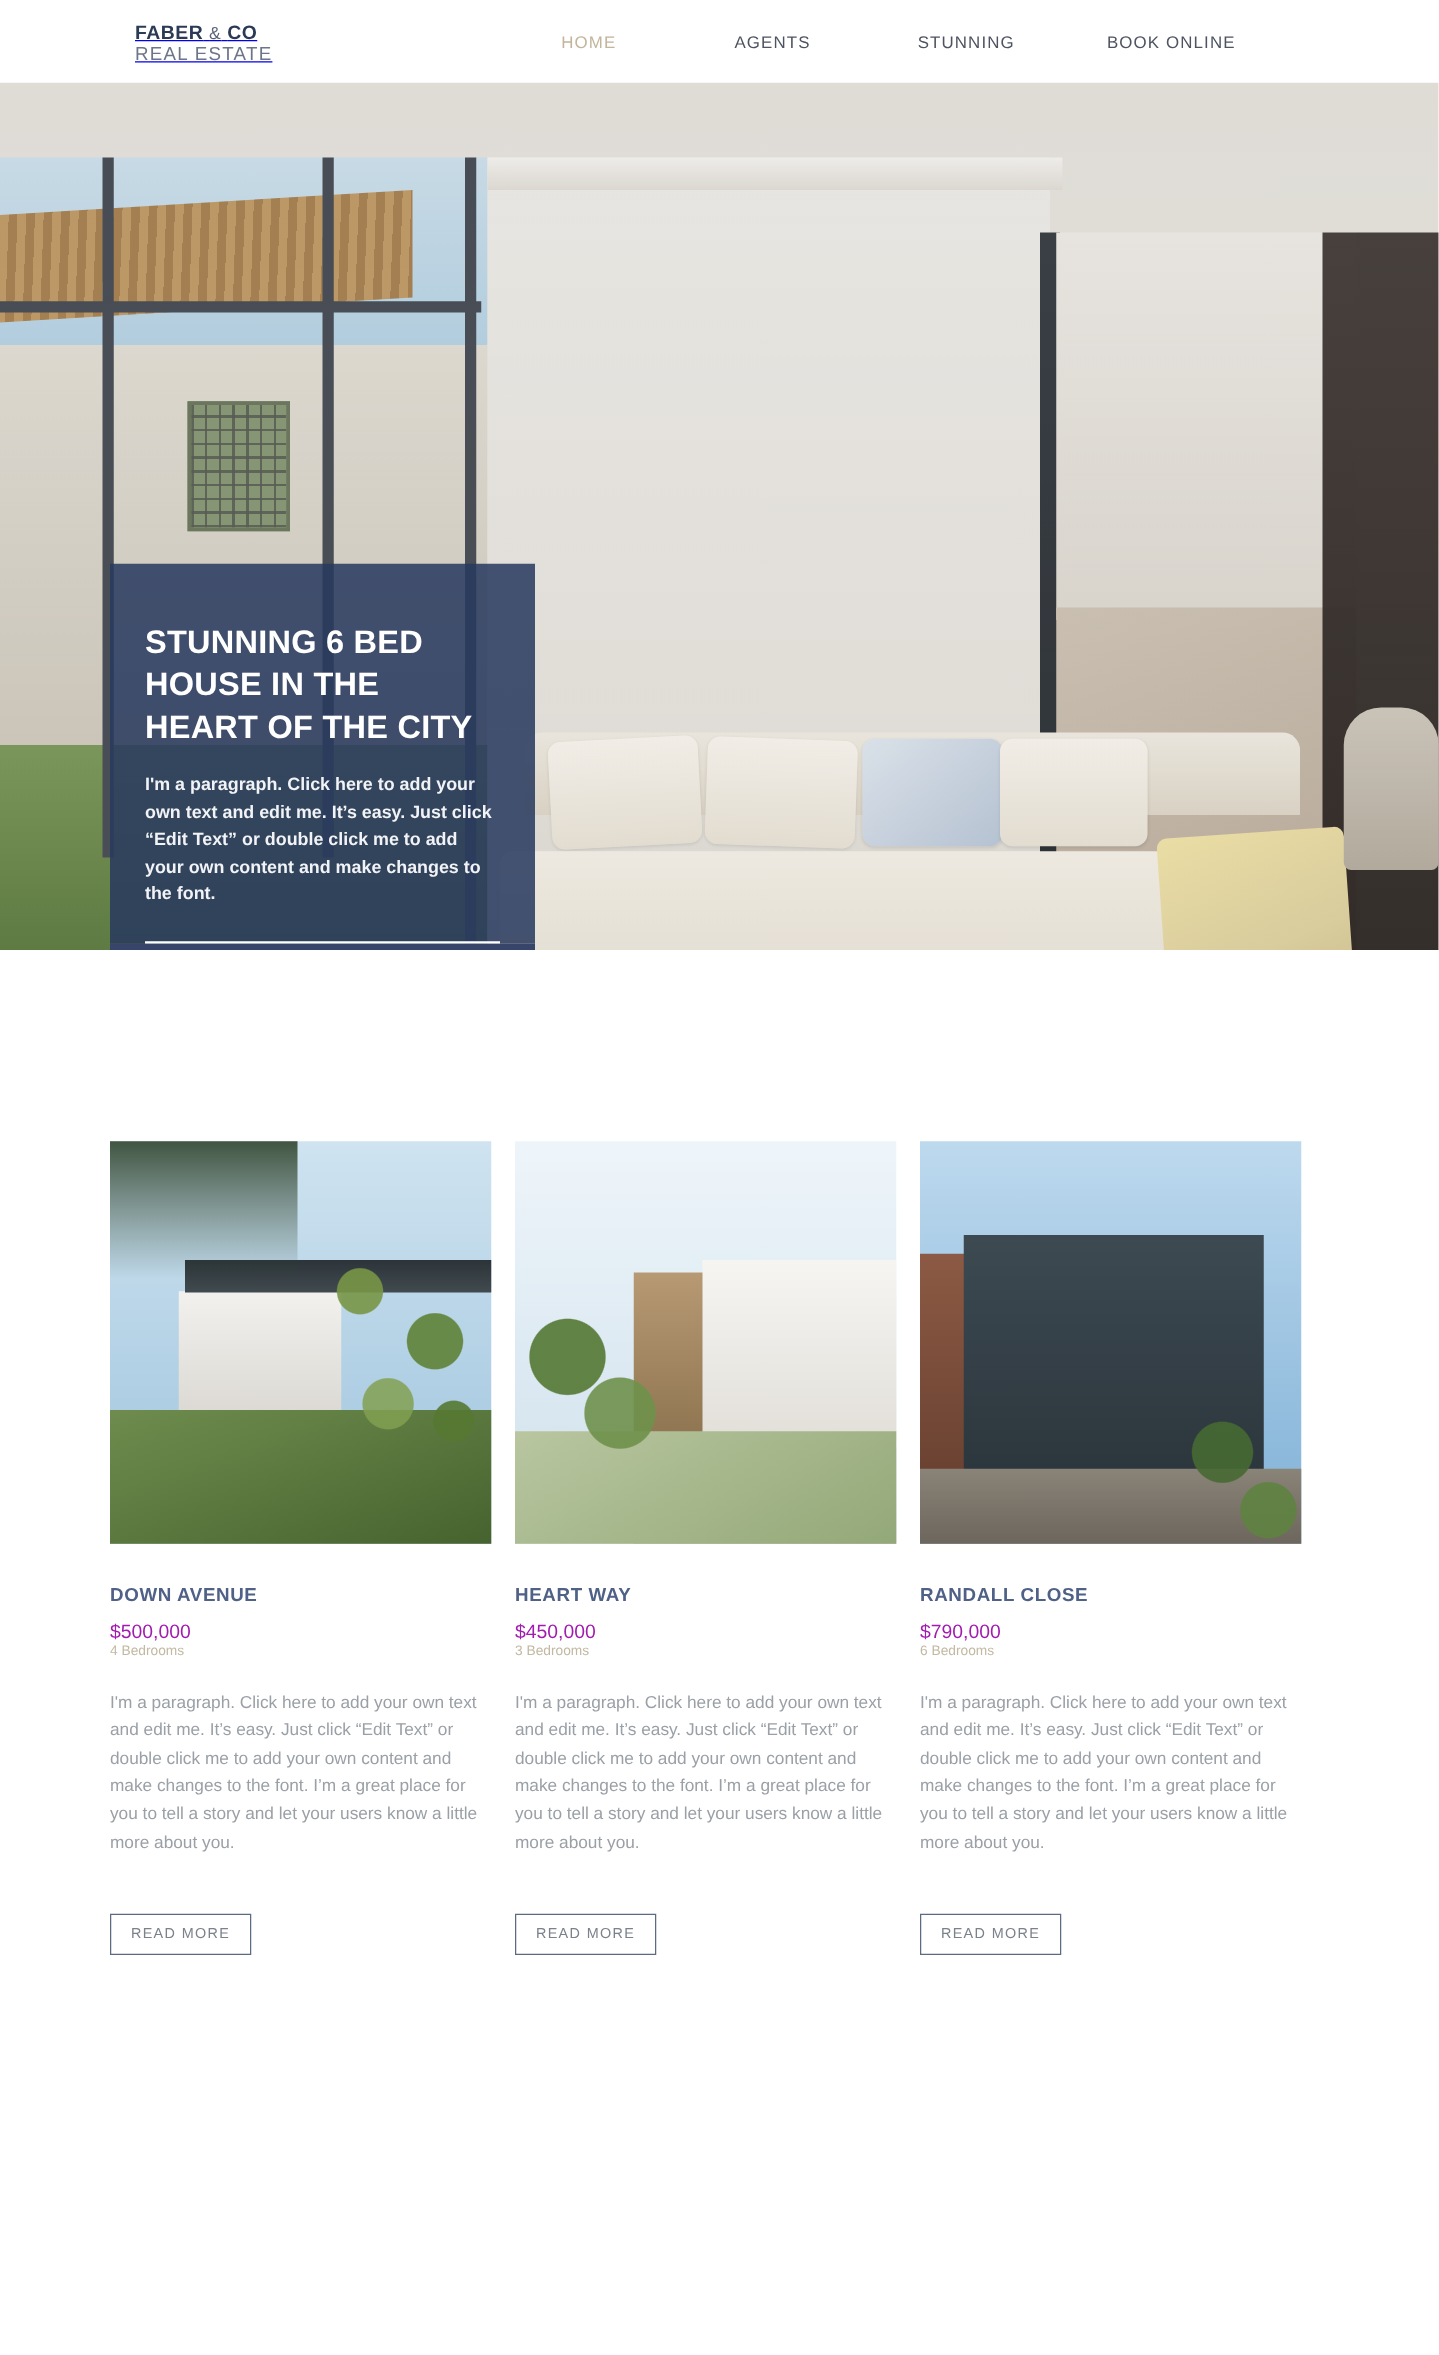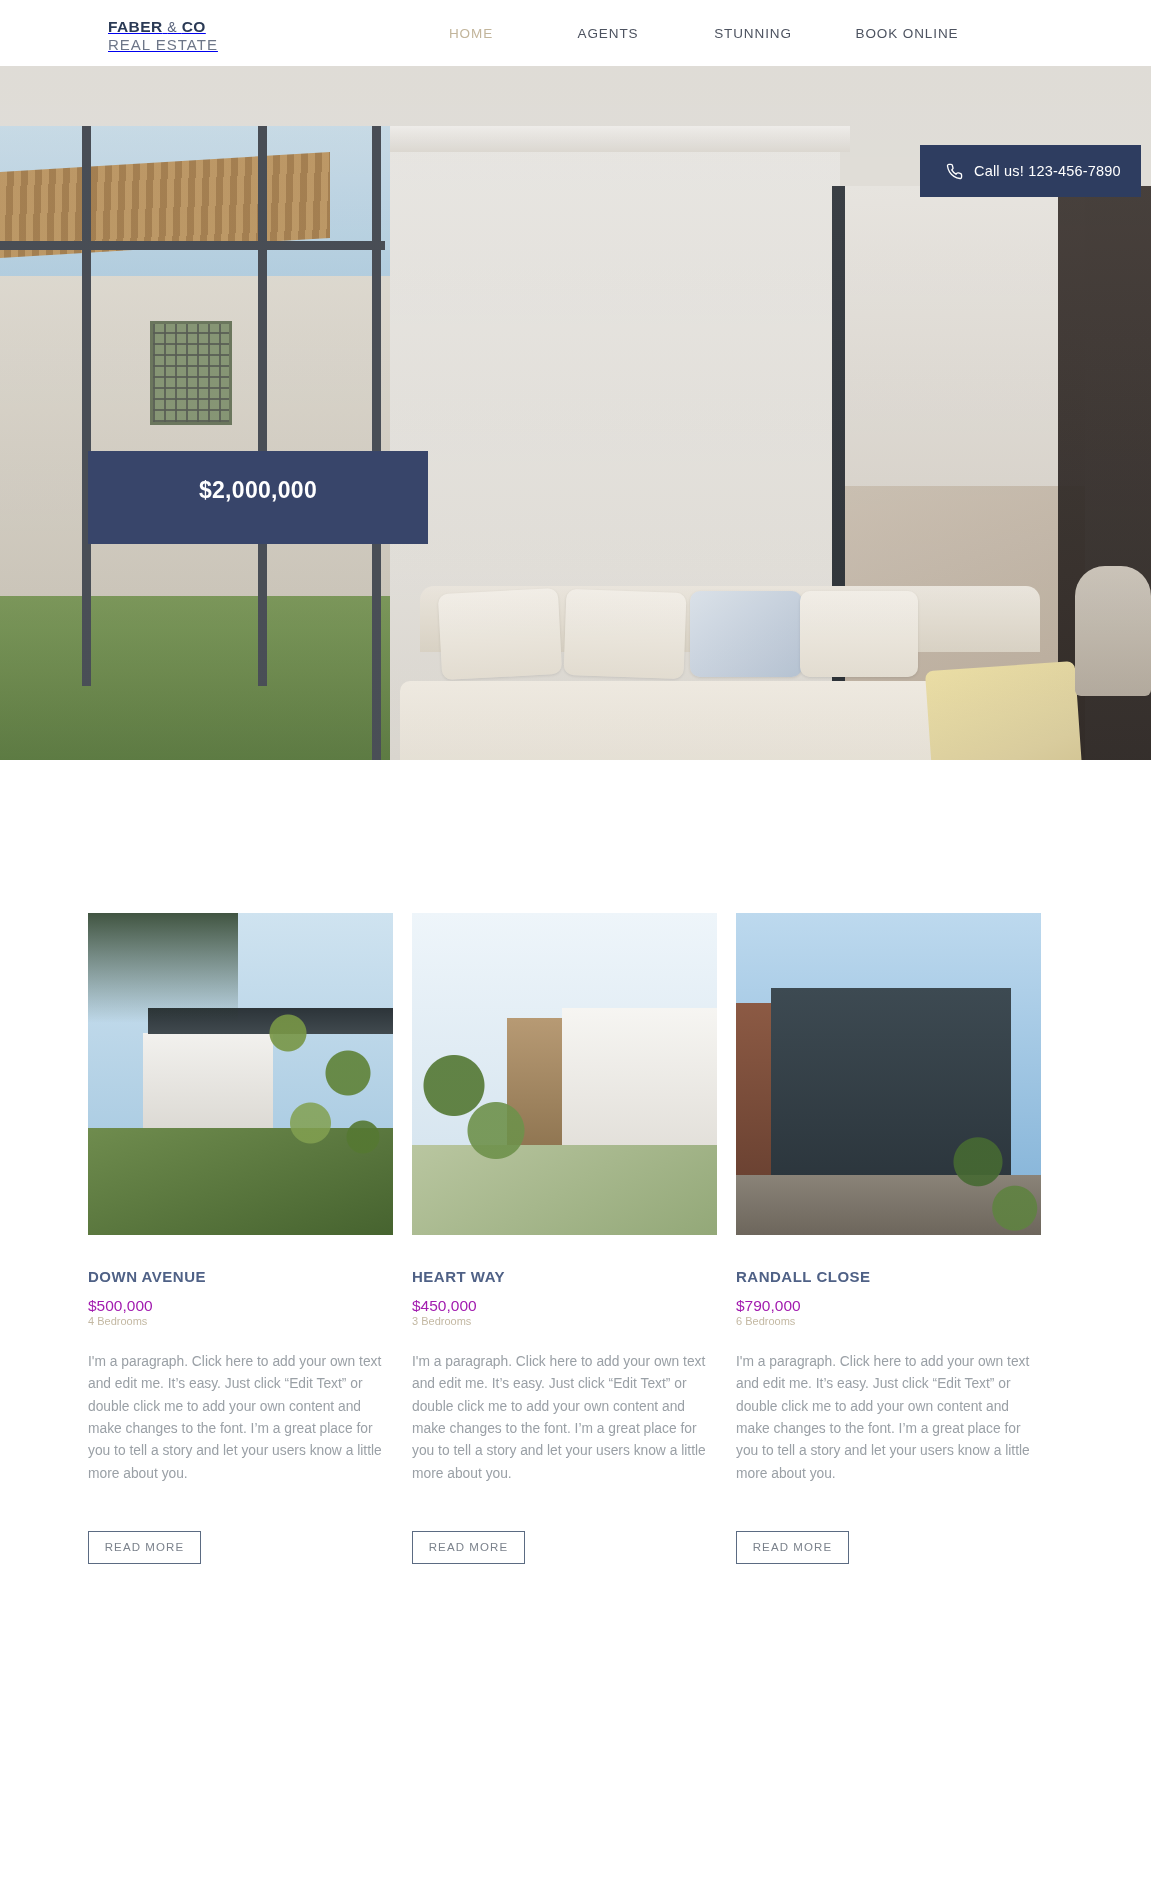--- a/index.html
+++ b/index.html
@@ -38,21 +38,21 @@
     font-weight:400;
     margin-top:1px;
   }
   .main-nav{
     position:absolute;
     left:405px;
     top:0;
     height:66px;
     display:flex;
     align-items:center;
-    gap:0;
+    gap:10px;
   }
   .nav-item{
     font-size:13.5px;
     letter-spacing:.9px;
     color:#4d5360;
     text-decoration:none;
     padding:6px 0;
     display:inline-block;
   }
   .nav-item.w1{ width:132px; text-align:center; }
@@ -366,28 +366,27 @@
     <div class="cushion c1"></div>
     <div class="cushion c2"></div>
     <div class="cushion c3"></div>
     <div class="cushion c4"></div>
     <div class="sofa-seat"></div>
     <div class="throw"></div>
     <div class="chair"></div>
   </div>
   <div class="hero-tint"></div>
 
-  <a class="call-btn" href="#">
-    <svg class="phone-ico" viewBox="0 0 24 24" fill="none" stroke="#ffffff" stroke-width="1.9" stroke-linecap="round" stroke-linejoin="round">
-      <path d="M22 16.9v3a2 2 0 0 1-2.2 2 19.8 19.8 0 0 1-8.6-3.1 19.5 19.5 0 0 1-6-6A19.8 19.8 0 0 1 2.1 4.2 2 2 0 0 1 4.1 2h3a2 2 0 0 1 2 1.7c.1 1 .4 1.9.7 2.8a2 2 0 0 1-.5 2.1L8.1 9.8a16 16 0 0 0 6 6l1.2-1.2a2 2 0 0 1 2.1-.5c.9.3 1.8.6 2.8.7a2 2 0 0 1 1.8 2.1z"></path>
-    </svg>
-    <span>Call us! 123-456-7890</span>
-  </a>
 
   <div class="hero-card">
+    <div class="hero-card-upper">
+      <h1 class="hero-title">STUNNING 6 BED HOUSE IN THE HEART OF THE CITY</h1>
+      <p class="hero-para">I'm a paragraph. Click here to add your own text and edit me. It’s easy. Just click “Edit Text” or double click me to add your own content and make changes to the font.</p>
+      <div class="hero-rule"></div>
+    </div>
     <div class="hero-card-lower">
       <div class="hero-price">$2,000,000</div>
 
     </div>
   </div>
 </section>
 
 <section class="properties">
 
   <div class="cards">

